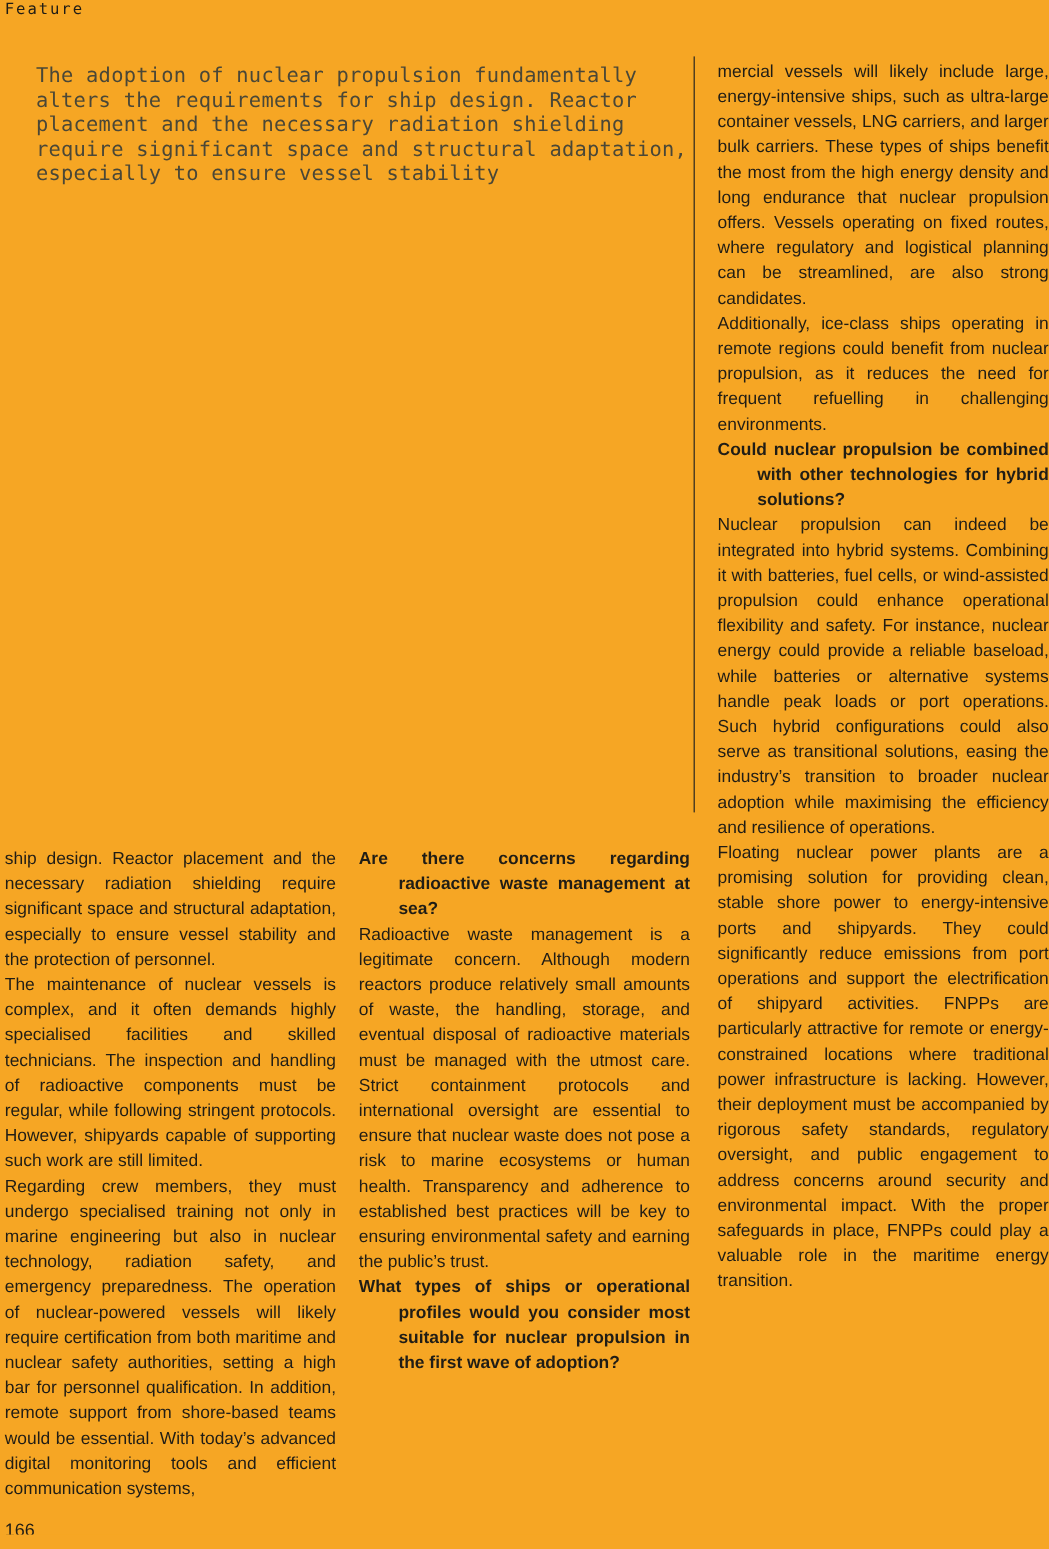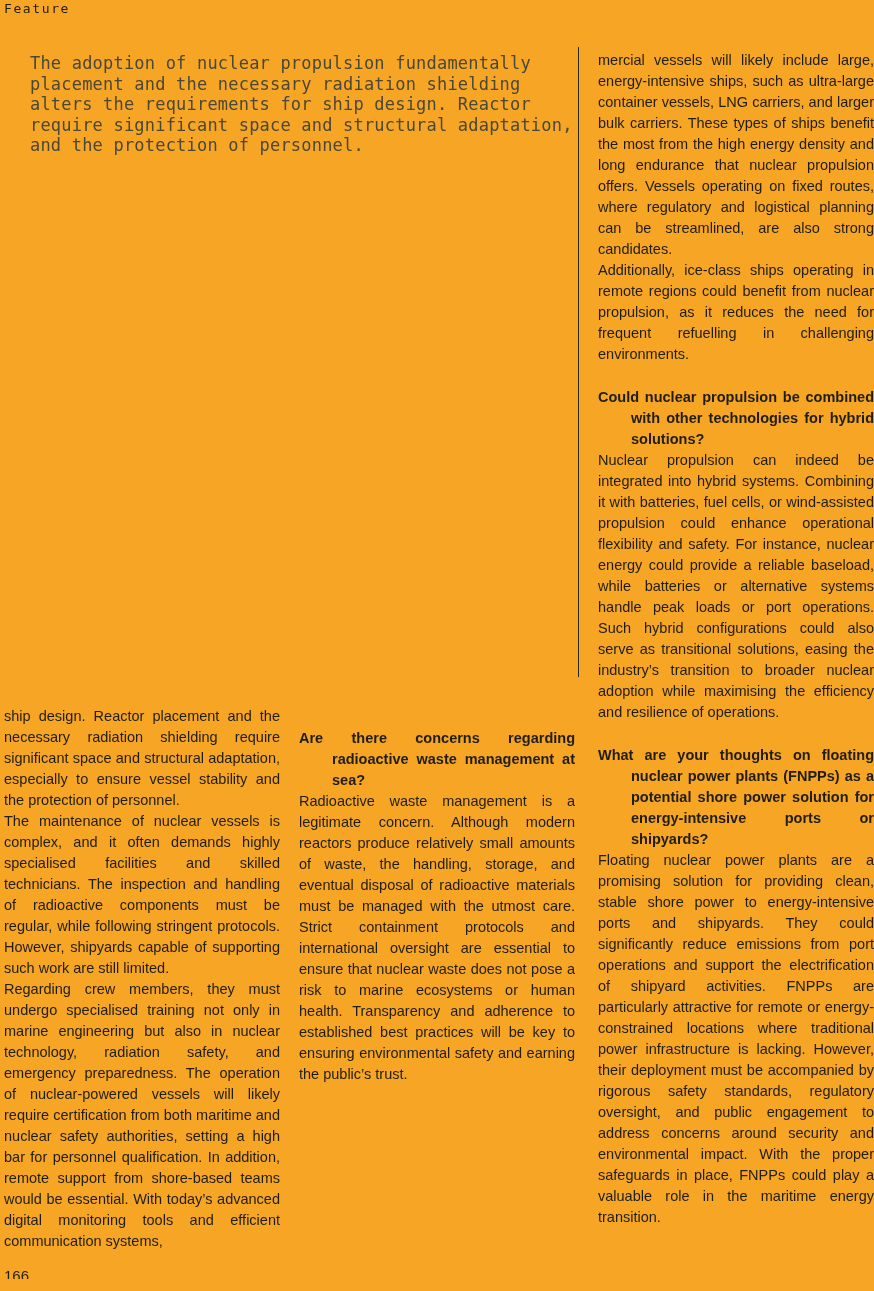--- a/index.html
+++ b/index.html
@@ -56,21 +56,20 @@
     color: var(--ink);
   }
   .col-left  { left: 4px;   top: 706px; }
   .col-mid   { left: 299px; top: 706px; }
   .col-right { left: 598px; top: 50px;  }
   .body { margin: 0; }
   .question {
     font-weight: 700;
     padding-left: 33px;
     text-indent: -33px;
-    margin-top: 22px;
   }
   .page-number {
     position: absolute;
     left: 4px;
     top: 1267px;
     font-size: 15px;
     color: var(--ink);
     text-align: right;
   }
   .logo {
@@ -85,44 +84,44 @@
 </style>
 </head>
 <body>
 
 <div class="page">
 
   <div class="feature-label">Feature</div>
 
   <div class="pull-quote">
     <div>The adoption of nuclear propulsion fundamentally</div>
+    <div>alters the requirements for ship design. Reactor</div>
     <div>placement and the necessary radiation shielding</div>
-    <div>alters the requirements for ship design. Reactor</div>
     <div>require significant space and structural adaptation,</div>
-    <div>and the protection of personnel.</div>
+    <div>especially to ensure vessel stability</div>
   </div>
 
   <div class="v-rule"></div>
 
   <div class="col col-right">
     <p class="body">mercial vessels will likely include large, energy-intensive ships, such as ultra-large container vessels, LNG carriers, and larger bulk carriers. These types of ships benefit the most from the high energy density and long endurance that nuclear propulsion offers. Vessels operating on fixed routes, where regulatory and logistical planning can be streamlined, are also strong candidates.</p>
     <p class="body">Additionally, ice-class ships operating in remote regions could benefit from nuclear propulsion, as it reduces the need for frequent refuelling in challenging environments.</p>
     <p class="question">Could nuclear propulsion be combined with other technologies for hybrid solutions?</p>
     <p class="body">Nuclear propulsion can indeed be integrated into hybrid systems. Combining it with batteries, fuel cells, or wind-assisted propulsion could enhance operational flexibility and safety. For instance, nuclear energy could provide a reliable baseload, while batteries or alternative systems handle peak loads or port operations. Such hybrid configurations could also serve as transitional solutions, easing the industry’s transition to broader nuclear adoption while maximising the efficiency and resilience of operations.</p>
-    <p class="question">What are your thoughts on floating nuclear power plants (FNPPs) as a potential shore power solution for energy-intensive ports or shipyards?</p>
     <p class="body">Floating nuclear power plants are a promising solution for providing clean, stable shore power to energy-intensive ports and shipyards. They could significantly reduce emissions from port operations and support the electrification of shipyard activities. FNPPs are particularly attractive for remote or energy-constrained locations where traditional power infrastructure is lacking. However, their deployment must be accompanied by rigorous safety standards, regulatory oversight, and public engagement to address concerns around security and environmental impact. With the proper safeguards in place, FNPPs could play a valuable role in the maritime energy transition.</p>
   </div>
 
   <div class="col col-left">
     <p class="body">ship design. Reactor placement and the necessary radiation shielding require significant space and structural adaptation, especially to ensure vessel stability and the protection of personnel.</p>
     <p class="body">The maintenance of nuclear vessels is complex, and it often demands highly specialised facilities and skilled technicians. The inspection and handling of radioactive components must be regular, while following stringent protocols. However, shipyards capable of supporting such work are still limited.</p>
     <p class="body">Regarding crew members, they must undergo specialised training not only in marine engineering but also in nuclear technology, radiation safety, and emergency preparedness. The operation of nuclear-powered vessels will likely require certification from both maritime and nuclear safety authorities, setting a high bar for personnel qualification. In addition, remote support from shore-based teams would be essential. With today’s advanced digital monitoring tools and efficient communication systems,</p>
   </div>
 
   <div class="col col-mid">
     <p class="question">Are there concerns regarding radioactive waste management at sea?</p>
     <p class="body">Radioactive waste management is a legitimate concern. Although modern reactors produce relatively small amounts of waste, the handling, storage, and eventual disposal of radioactive materials must be managed with the utmost care. Strict containment protocols and international oversight are essential to ensure that nuclear waste does not pose a risk to marine ecosystems or human health. Transparency and adherence to established best practices will be key to ensuring environmental safety and earning the public’s trust.</p>
+    <p class="question">What types of ships or operational profiles would you consider most suitable for nuclear propulsion in the first wave of adoption?</p>
   </div>
 
   <div class="page-number">166</div>
   <div class="logo">NX</div>
 
 </div>
 
 </body></html>

